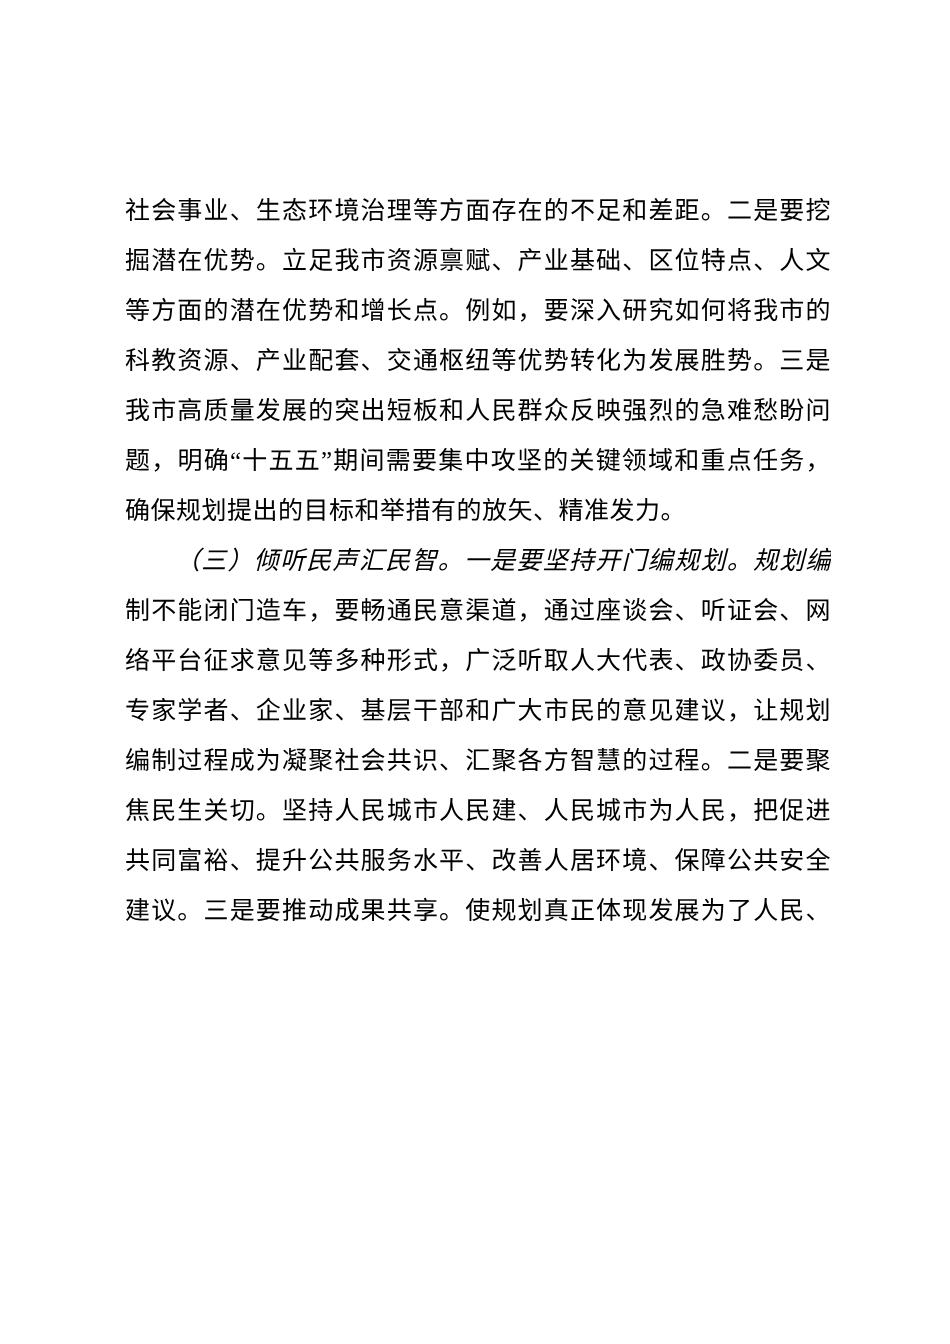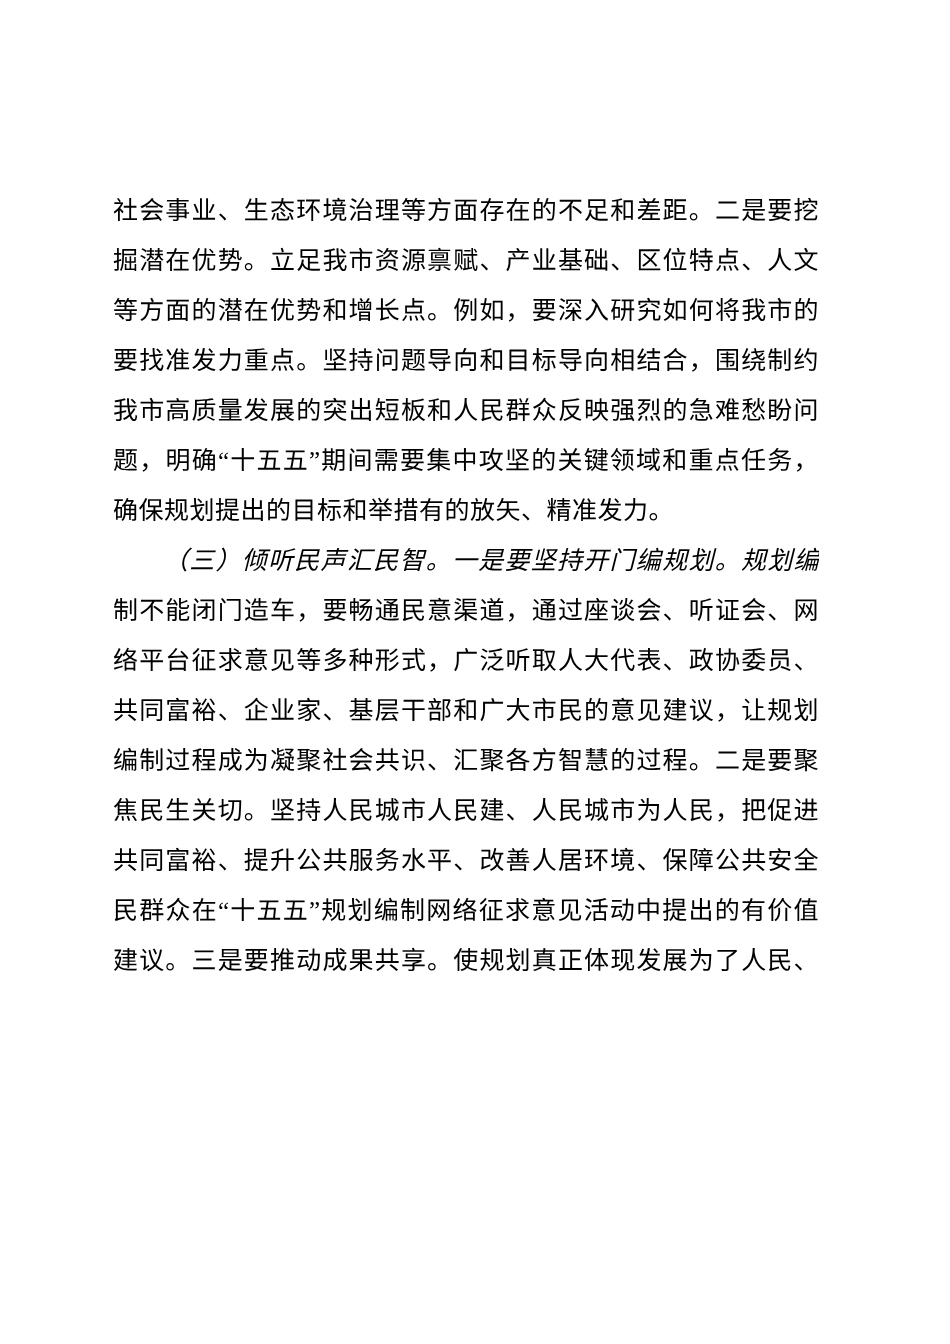--- a/index.html
+++ b/index.html
@@ -10,21 +10,21 @@
   .page {
     position: relative;
     width: 950px;
     height: 1344px;
     background: #ffffff;
     overflow: hidden;
     font-family: "Liberation Serif", serif;
   }
   .doc-body {
     position: absolute;
-    left: 113px;
+    left: 125px;
     top: 186px;
     width: 706px;
   }
   .line {
     margin: 0;
     padding: 0;
     font-size: 25px;
     line-height: 50px;
     height: 50px;
     color: #000000;
@@ -44,27 +44,26 @@
   }
 </style>
 </head>
 <body>
 
 <div class="page">
   <div class="doc-body">
     <p class="line">社会事业、生态环境治理等方面存在的不足和差距。二是要挖</p>
     <p class="line">掘潜在优势。立足我市资源禀赋、产业基础、区位特点、人文</p>
     <p class="line">等方面的潜在优势和增长点。例如，要深入研究如何将我市的</p>
-    <p class="line">要找准发力重点。坚持问题导向和目标导向相结合，围绕制约</p>
+    <p class="line">科教资源、产业配套、交通枢纽等优势转化为发展胜势。三是</p>
     <p class="line">我市高质量发展的突出短板和人民群众反映强烈的急难愁盼问</p>
     <p class="line">题，明确“十五五”期间需要集中攻坚的关键领域和重点任务，</p>
     <p class="line para-end">确保规划提出的目标和举措有的放矢、精准发力。</p>
     <p class="line para-indent">（三）倾听民声汇民智。一是要坚持开门编规划。规划编</p>
     <p class="line">制不能闭门造车，要畅通民意渠道，通过座谈会、听证会、网</p>
     <p class="line">络平台征求意见等多种形式，广泛听取人大代表、政协委员、</p>
-    <p class="line">共同富裕、企业家、基层干部和广大市民的意见建议，让规划</p>
+    <p class="line">专家学者、企业家、基层干部和广大市民的意见建议，让规划</p>
     <p class="line">编制过程成为凝聚社会共识、汇聚各方智慧的过程。二是要聚</p>
     <p class="line">焦民生关切。坚持人民城市人民建、人民城市为人民，把促进</p>
     <p class="line">共同富裕、提升公共服务水平、改善人居环境、保障公共安全</p>
-    <p class="line">民群众在“十五五”规划编制网络征求意见活动中提出的有价值</p>
     <p class="line">建议。三是要推动成果共享。使规划真正体现发展为了人民、</p>
   </div>
 </div>
 
 </body></html>

